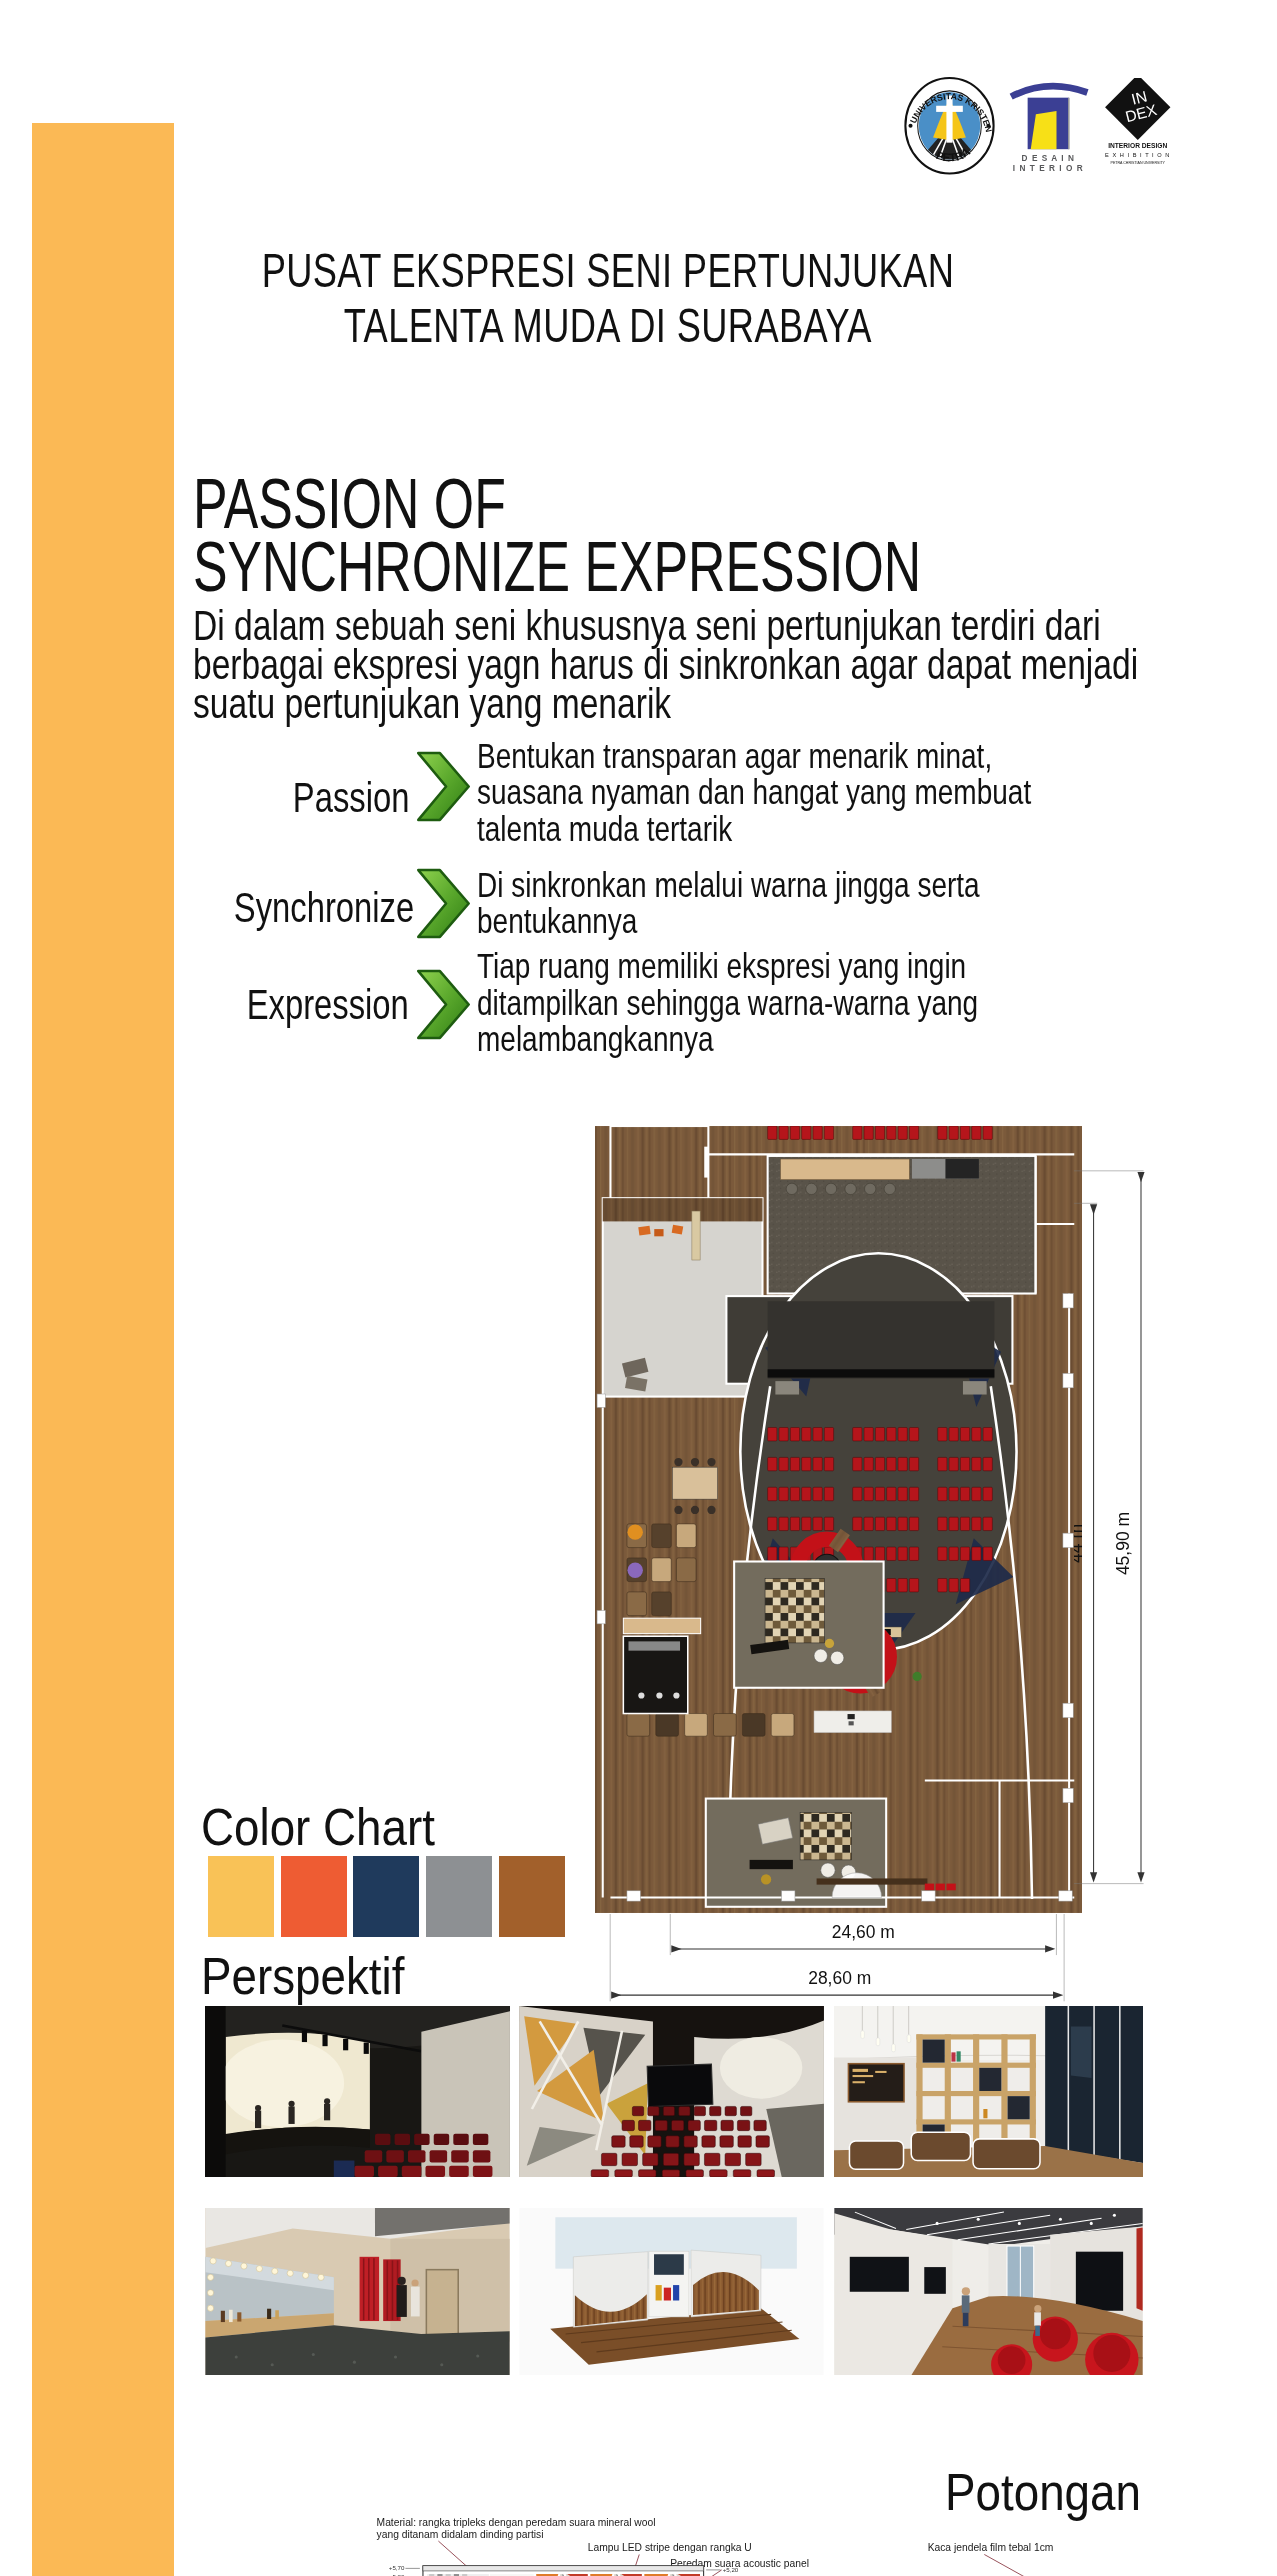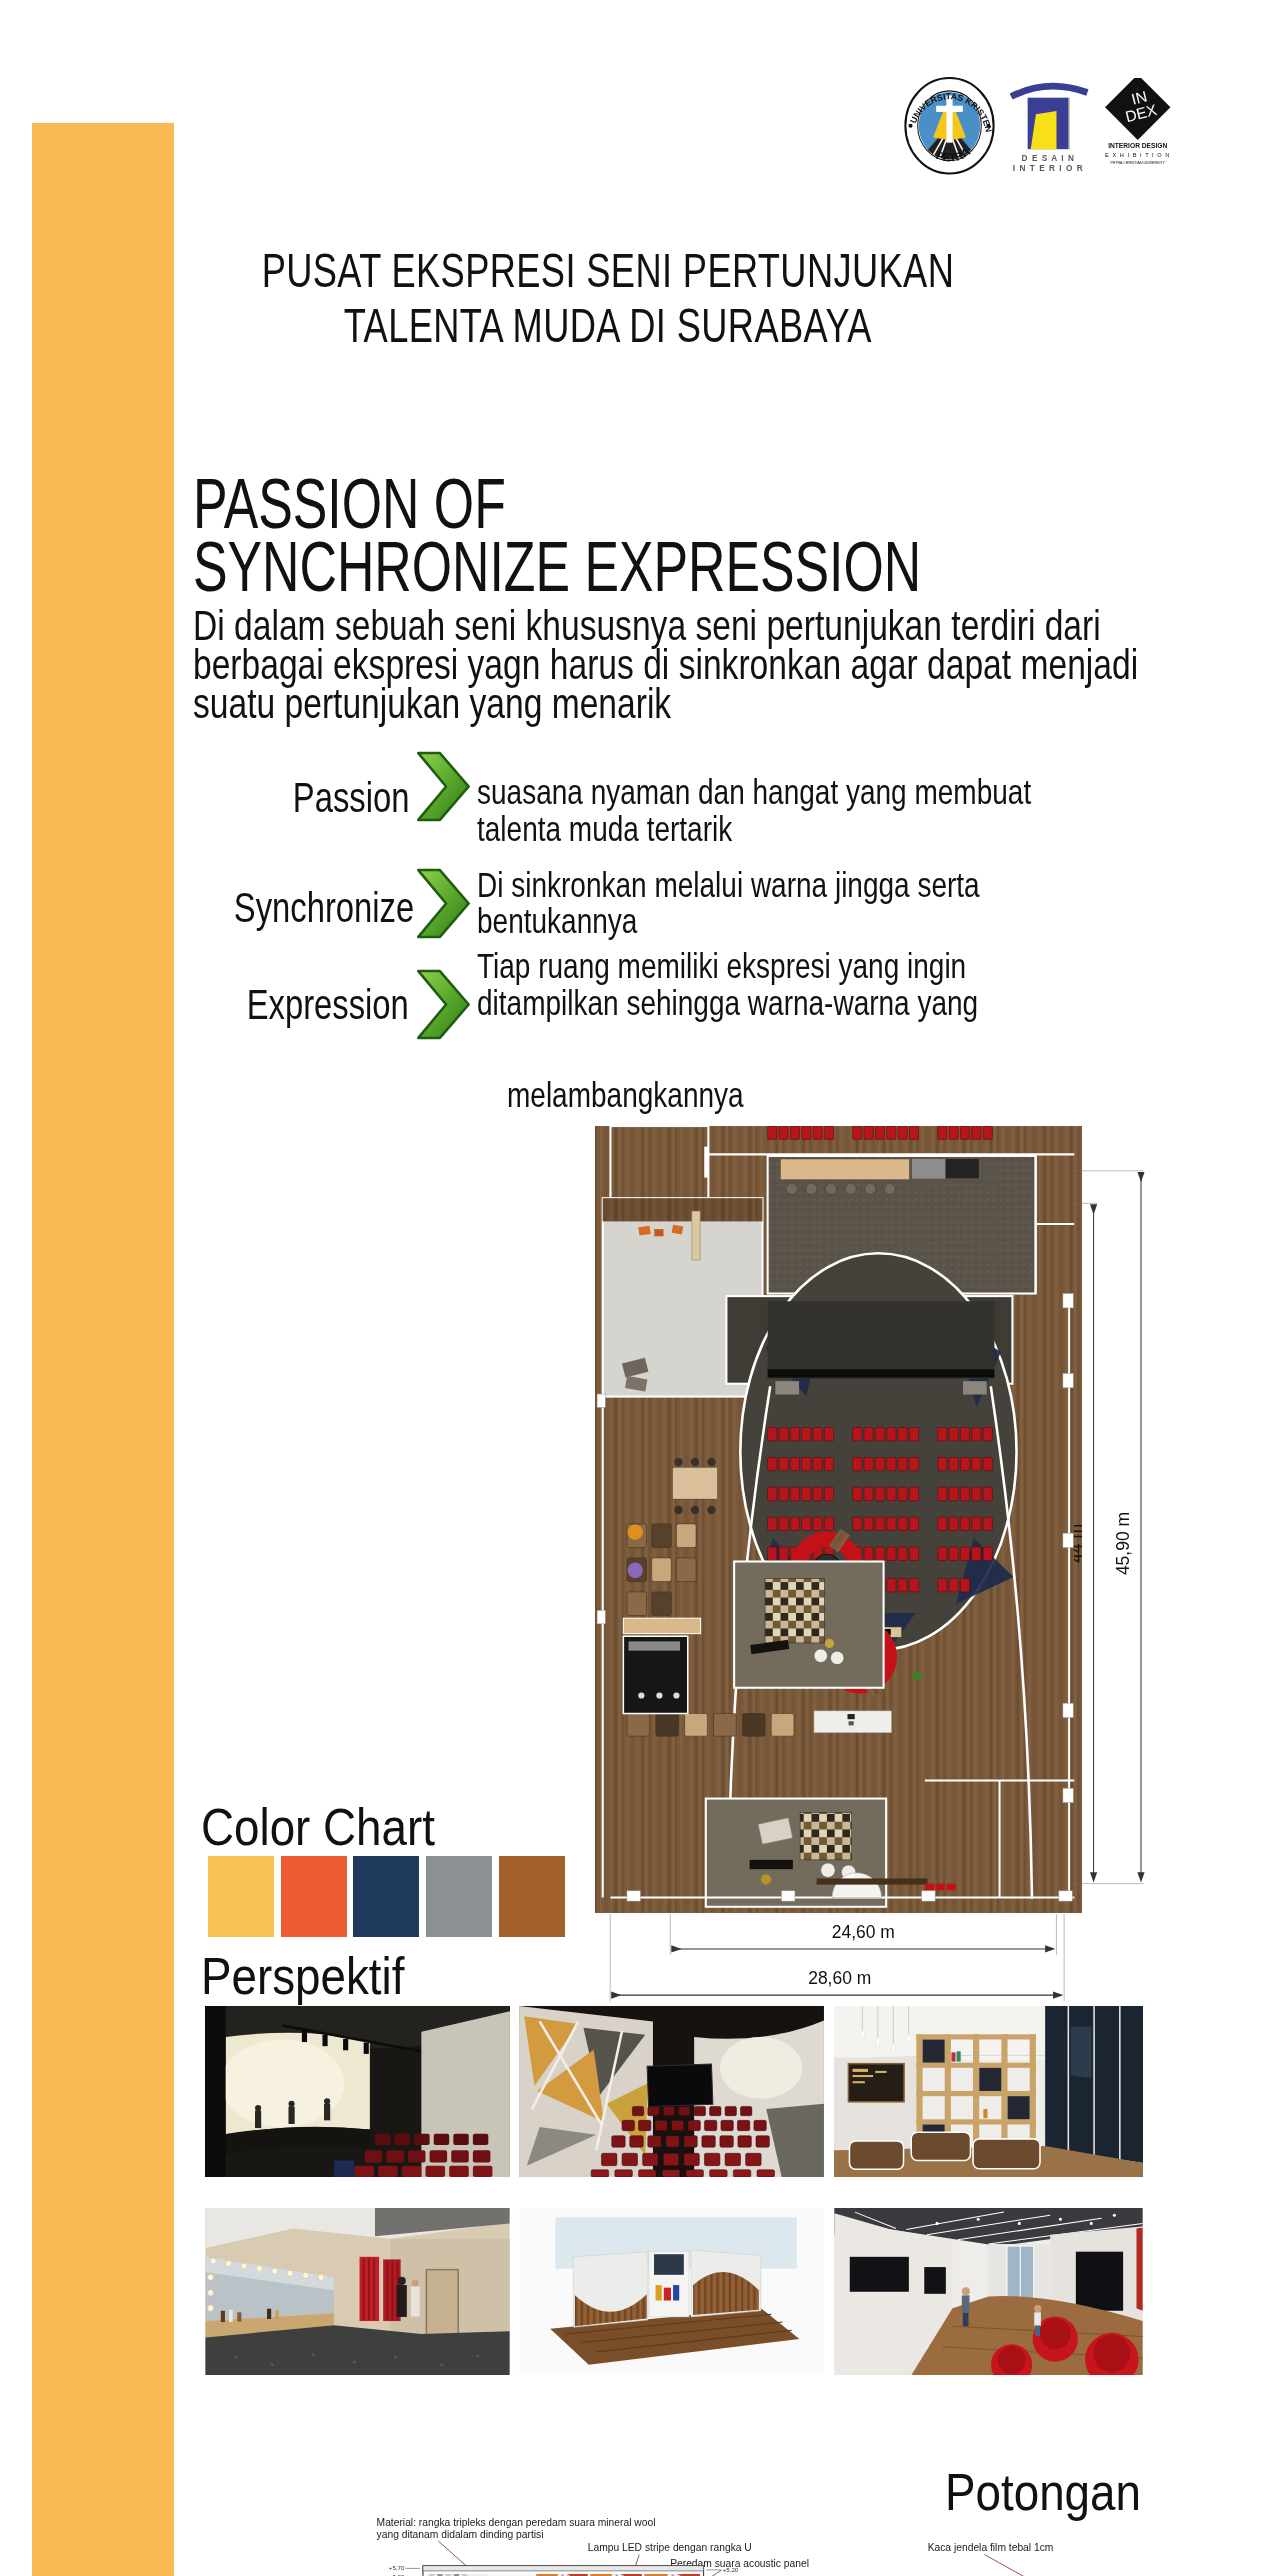--- a/index.html
+++ b/index.html
@@ -118,20 +118,21 @@
   </svg>
 
   <div class="abs itm-label" style="left:193px;top:774px;width:216px;text-align:right;">
     <span class="condR k78">Passion</span>
   </div>
   <div class="abs" style="left:415px;top:750px;">
     <svg width="57" height="73" viewBox="0 0 110 142">
         <path d="M6,6 L48,6 L104,71 L48,136 L6,136 L60,71 Z" fill="url(#ar-g)" stroke="#1e5c10" stroke-width="5" stroke-linejoin="round"></path>
       </svg>
   </div>
+  <div class="abs itm-desc" style="left:477px;top:737px;"><span class="condL k80">Bentukan transparan agar menarik minat,</span></div>
   <div class="abs itm-desc" style="left:477px;top:773px;"><span class="condL k80">suasana nyaman dan hangat yang membuat</span></div>
   <div class="abs itm-desc" style="left:477px;top:810px;"><span class="condL k80">talenta muda tertarik</span></div>
 
   <div class="abs itm-label" style="left:183px;top:884px;width:227px;text-align:right;">
     <span class="condR k78">Synchronize</span>
   </div>
   <div class="abs" style="left:415px;top:867px;">
     <svg width="57" height="73" viewBox="0 0 110 142">
         <path d="M6,6 L48,6 L104,71 L48,136 L6,136 L60,71 Z" fill="url(#ar-g)" stroke="#1e5c10" stroke-width="5" stroke-linejoin="round"></path>
       </svg>
@@ -142,21 +143,21 @@
   <div class="abs itm-label" style="left:193px;top:981px;width:216px;text-align:right;">
     <span class="condR k78">Expression</span>
   </div>
   <div class="abs" style="left:415px;top:968px;">
     <svg width="57" height="73" viewBox="0 0 110 142">
         <path d="M6,6 L48,6 L104,71 L48,136 L6,136 L60,71 Z" fill="url(#ar-g)" stroke="#1e5c10" stroke-width="5" stroke-linejoin="round"></path>
       </svg>
   </div>
   <div class="abs itm-desc" style="left:477px;top:947px;"><span class="condL k80">Tiap ruang memiliki ekspresi yang ingin</span></div>
   <div class="abs itm-desc" style="left:477px;top:984px;"><span class="condL k80">ditampilkan sehingga warna-warna yang</span></div>
-  <div class="abs itm-desc" style="left:477px;top:1076px;margin-left:30px;"><span class="condL k80">melambangkannya</span></div>
+  <div class="abs itm-desc" style="left:477px;top:1020px;"><span class="condL k80">melambangkannya</span></div>
 
   <div class="abs" style="left:595px;top:1126px;width:487px;height:787px;">
     <svg width="487" height="787" viewBox="0 0 945 1527">
       <defs>
         <pattern id="fp-wood" width="52" height="180" patternUnits="userSpaceOnUse">
           <rect width="52" height="180" fill="#7B5A3B"></rect>
           <rect x="0" width="4" height="180" fill="#6f5034"></rect>
           <rect x="10" width="2" height="180" fill="#8a6844" opacity="0.8"></rect>
           <rect x="18" width="6" height="180" fill="#745538"></rect>
           <rect x="30" width="3" height="180" fill="#8a6844" opacity="0.6"></rect>

